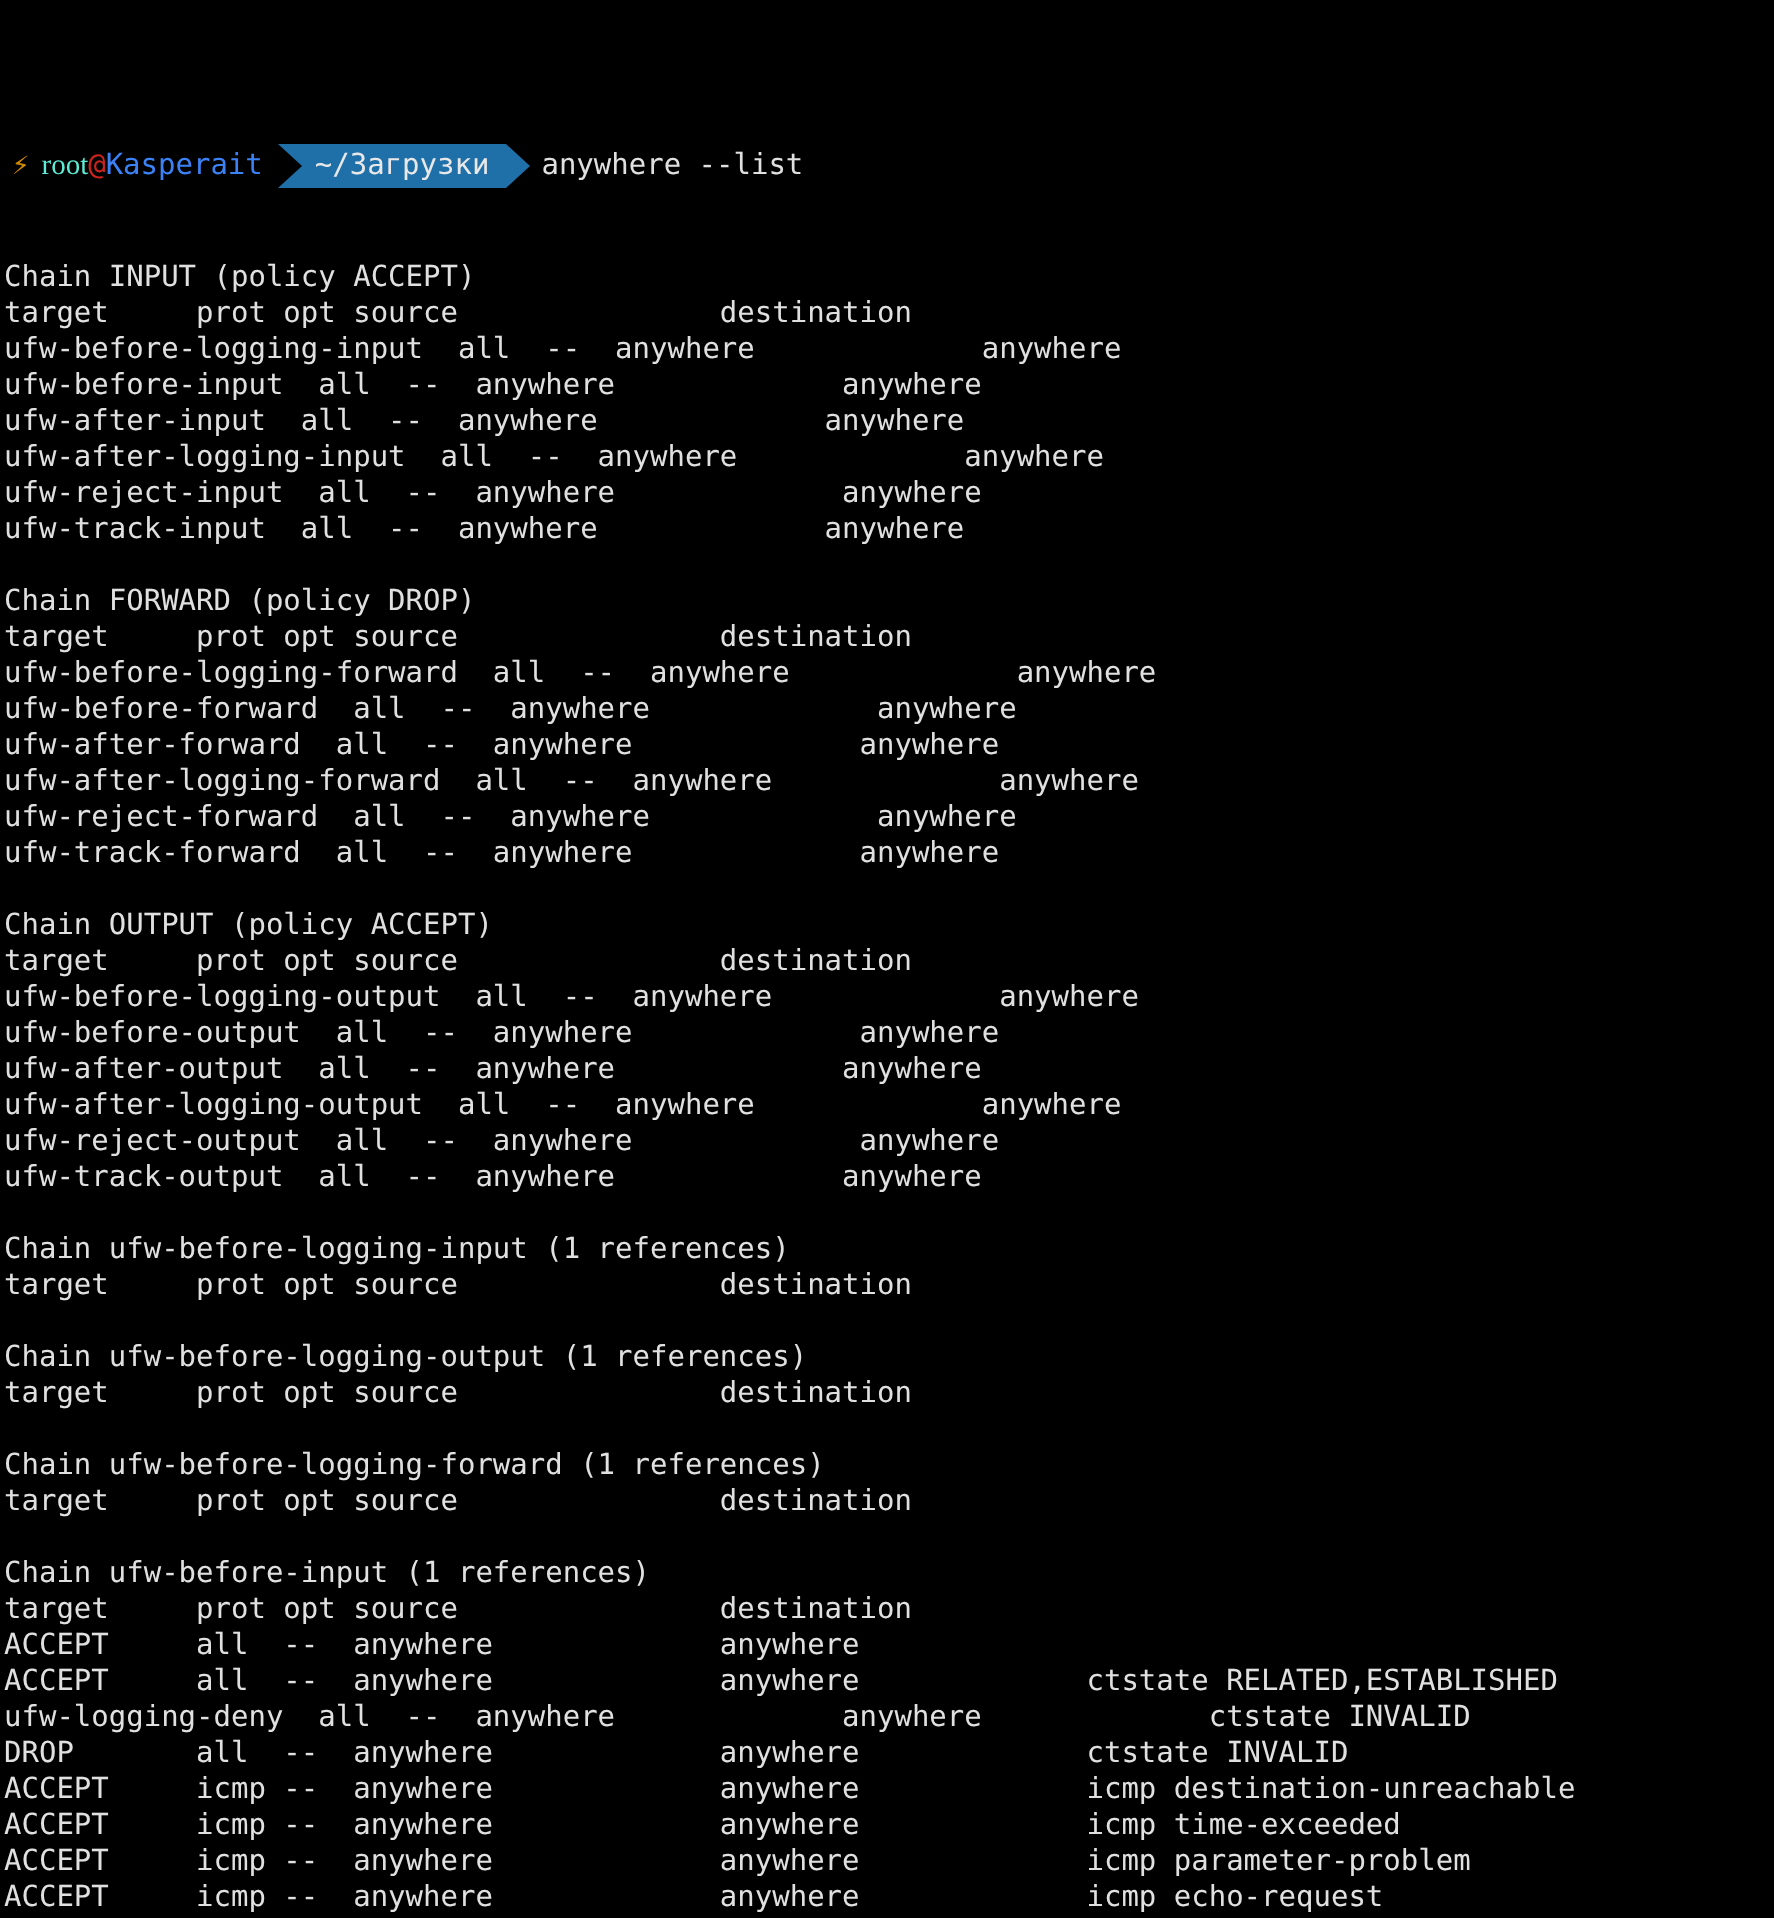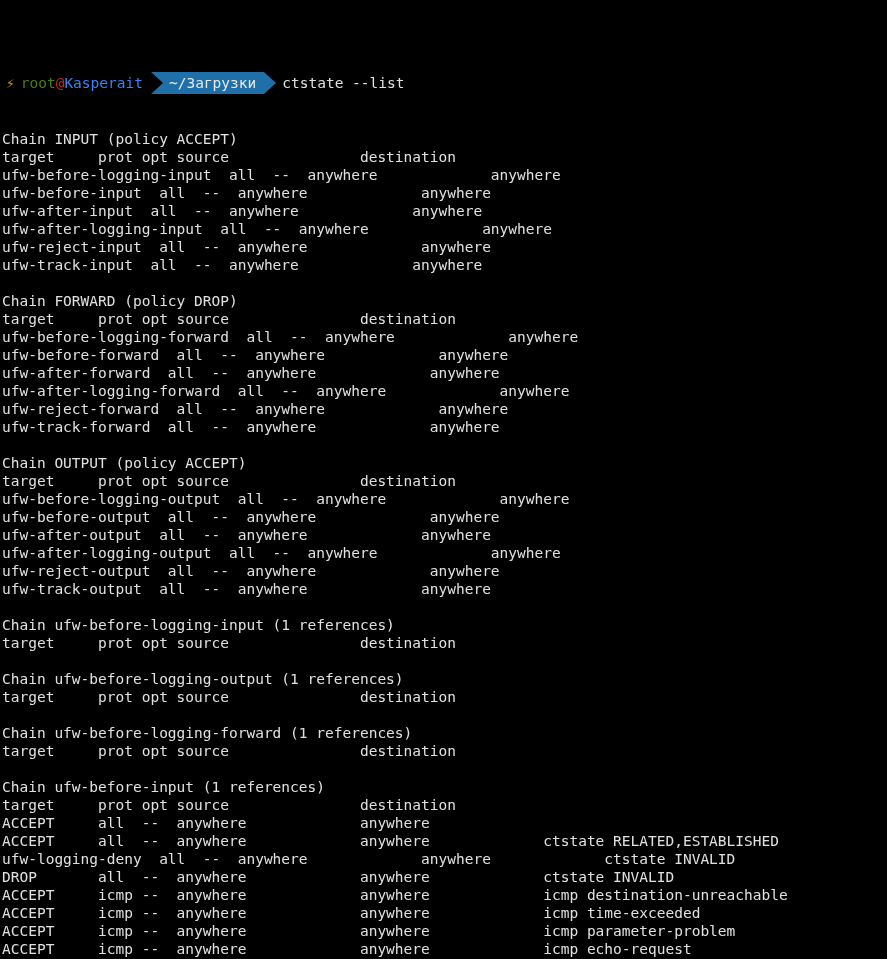--- a/index.html
+++ b/index.html
@@ -26,21 +26,21 @@
     align-items: center;
     height: 22px;
     padding: 0 8px 0 6px;
     position: relative;
   }
   .seg-root {
     background: #000000;
     color: #d65d0e;
   }
   .seg-root .bolt { color: #cc8800; margin-right:6px; }
-  .seg-root .user { color: #4d7c0f; }
+  .seg-root .user { color: #5eead4; font-family: Liberation Serif, serif; }
   .seg-root .at { color: #cc241d; }
   .seg-root .host { color: #3b82f6; }
   .arrow-black-blue {
     width:0;height:0;
     border-top:11px solid transparent;
     border-bottom:11px solid transparent;
     border-left:12px solid #000000;
     position: relative;
     z-index:2;
     margin-right:-12px;
@@ -75,19 +75,19 @@
 <div class="prompt-line">
   <span class="seg seg-root">
     <span class="bolt">⚡</span>
     <span class="user">root</span><span class="at">@</span><span class="host">Kasperait</span>
   </span>
   <span class="arrow-black-blue"></span>
   <span class="seg seg-path">
     <span>~/Загрузки</span>
   </span>
   <span class="arrow-blue-black"></span>
-  <span class="cmd">ctstate --list</span>
+  <span class="cmd">anywhere --list</span>
 </div>
 
 <div class="out" id="output"><div class="line">Chain INPUT (policy ACCEPT)</div><div class="line">target     prot opt source               destination         </div><div class="line">ufw-before-logging-input  all  --  anywhere             anywhere            </div><div class="line">ufw-before-input  all  --  anywhere             anywhere            </div><div class="line">ufw-after-input  all  --  anywhere             anywhere            </div><div class="line">ufw-after-logging-input  all  --  anywhere             anywhere            </div><div class="line">ufw-reject-input  all  --  anywhere             anywhere            </div><div class="line">ufw-track-input  all  --  anywhere             anywhere            </div><div class="line">&nbsp;</div><div class="line">Chain FORWARD (policy DROP)</div><div class="line">target     prot opt source               destination         </div><div class="line">ufw-before-logging-forward  all  --  anywhere             anywhere            </div><div class="line">ufw-before-forward  all  --  anywhere             anywhere            </div><div class="line">ufw-after-forward  all  --  anywhere             anywhere            </div><div class="line">ufw-after-logging-forward  all  --  anywhere             anywhere            </div><div class="line">ufw-reject-forward  all  --  anywhere             anywhere            </div><div class="line">ufw-track-forward  all  --  anywhere             anywhere            </div><div class="line">&nbsp;</div><div class="line">Chain OUTPUT (policy ACCEPT)</div><div class="line">target     prot opt source               destination         </div><div class="line">ufw-before-logging-output  all  --  anywhere             anywhere            </div><div class="line">ufw-before-output  all  --  anywhere             anywhere            </div><div class="line">ufw-after-output  all  --  anywhere             anywhere            </div><div class="line">ufw-after-logging-output  all  --  anywhere             anywhere            </div><div class="line">ufw-reject-output  all  --  anywhere             anywhere            </div><div class="line">ufw-track-output  all  --  anywhere             anywhere            </div><div class="line">&nbsp;</div><div class="line">Chain ufw-before-logging-input (1 references)</div><div class="line">target     prot opt source               destination         </div><div class="line">&nbsp;</div><div class="line">Chain ufw-before-logging-output (1 references)</div><div class="line">target     prot opt source               destination         </div><div class="line">&nbsp;</div><div class="line">Chain ufw-before-logging-forward (1 references)</div><div class="line">target     prot opt source               destination         </div><div class="line">&nbsp;</div><div class="line">Chain ufw-before-input (1 references)</div><div class="line">target     prot opt source               destination         </div><div class="line">ACCEPT     all  --  anywhere             anywhere            </div><div class="line">ACCEPT     all  --  anywhere             anywhere             ctstate RELATED,ESTABLISHED</div><div class="line">ufw-logging-deny  all  --  anywhere             anywhere             ctstate INVALID</div><div class="line">DROP       all  --  anywhere             anywhere             ctstate INVALID</div><div class="line">ACCEPT     icmp --  anywhere             anywhere             icmp destination-unreachable</div><div class="line">ACCEPT     icmp --  anywhere             anywhere             icmp time-exceeded</div><div class="line">ACCEPT     icmp --  anywhere             anywhere             icmp parameter-problem</div><div class="line">ACCEPT     icmp --  anywhere             anywhere             icmp echo-request</div><div class="line">ACCEPT     udp  --  anywhere             anywhere             udp spt:bootps dpt:bootpc</div></div>
 
 
 
 
 </body></html>

